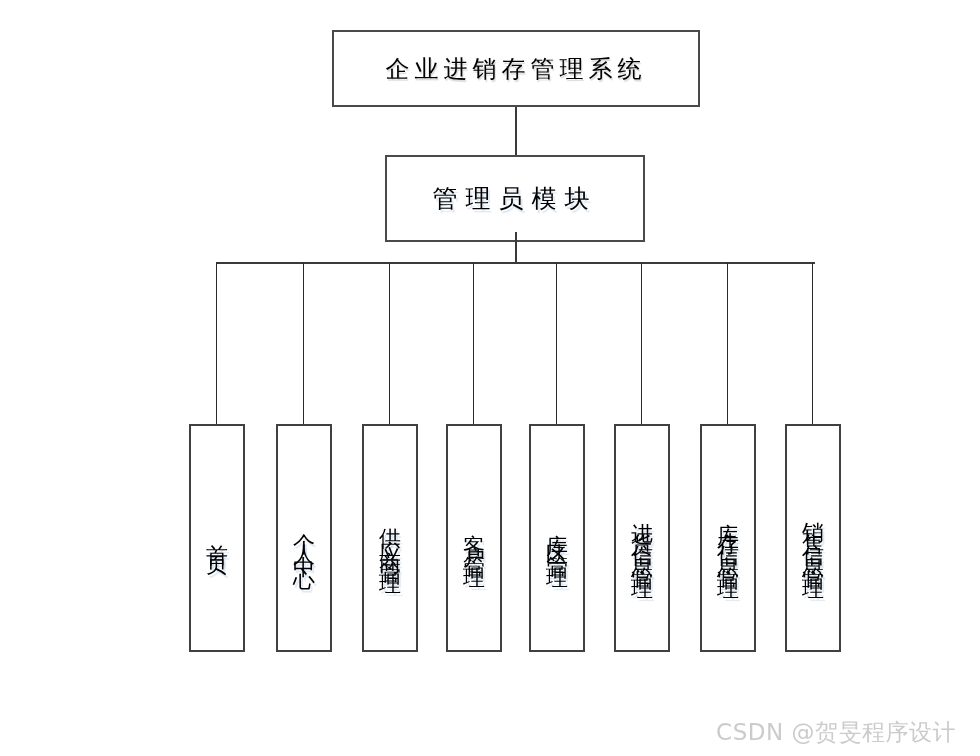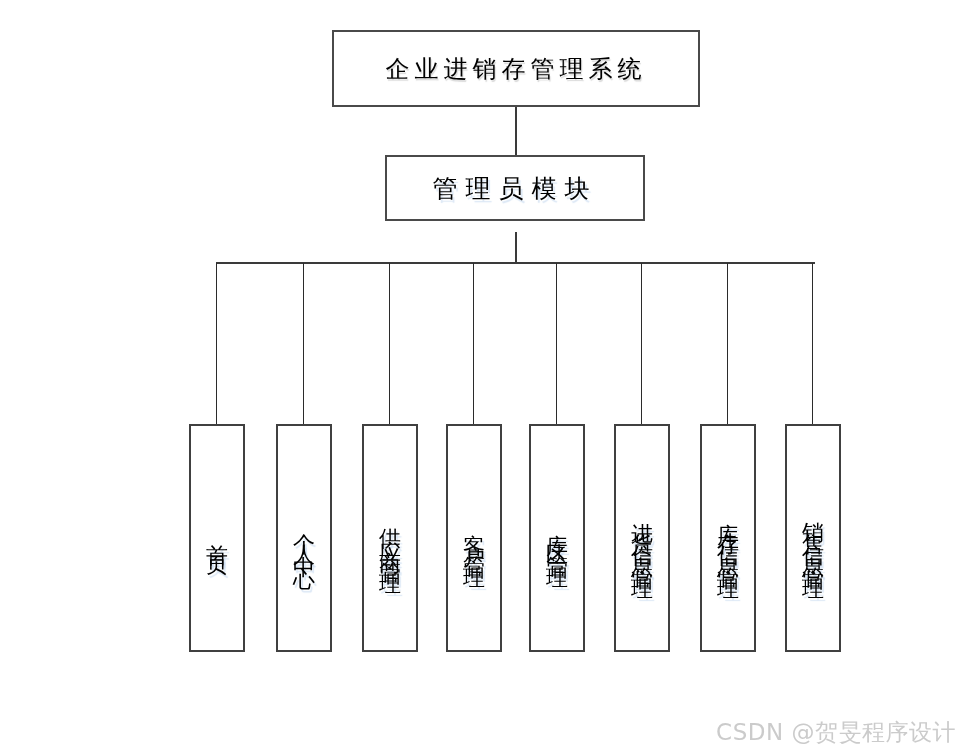--- a/index.html
+++ b/index.html
@@ -30,21 +30,21 @@
   .root-node {
     left: 332px; top: 30px;
     width: 368px; height: 77px;
     font-family: "DejaVu Serif", "Liberation Serif", serif;
     font-size: 24px;
     letter-spacing: 5px;
     text-shadow: 1px 2px 1px rgba(170,170,170,0.45);
   }
   .admin-node {
     left: 385px; top: 155px;
-    width: 260px; height: 66px;
+    width: 260px; height: 87px;
     font-size: 25px;
     letter-spacing: 8px;
     text-shadow: 2px 3px 1px rgba(195,215,238,0.6);
   }
 
   
   .leaf {
     position: absolute;
     top: 424px;
     width: 56px;

